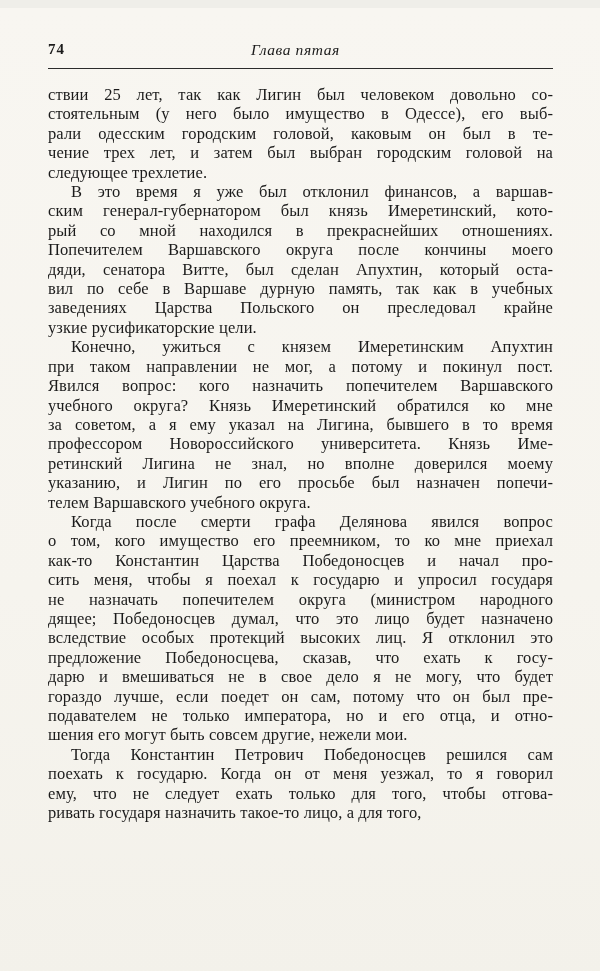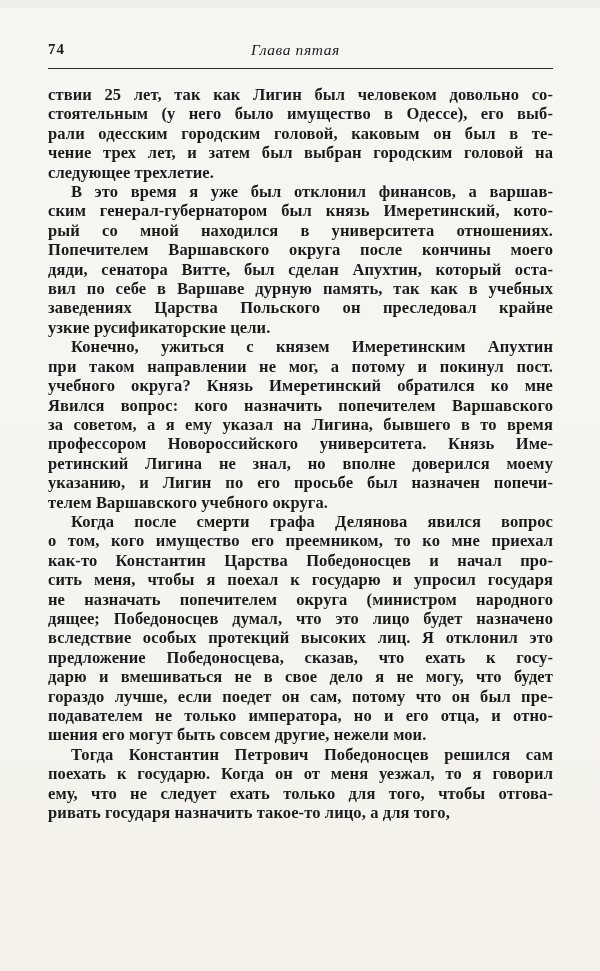--- a/index.html
+++ b/index.html
@@ -57,21 +57,20 @@
     letter-spacing: 0.1px;
   }
   .paragraph {
     margin: 0;
     padding: 0;
   }
   .line {
     text-align: justify;
     text-align-last: justify;
     white-space: nowrap; 
-    font-weight: bold;
   }
   .line { white-space: normal; }
   .line.last {
     text-align-last: left;
   }
   .line.indent {
     text-indent: 23px;
   }
 </style>
 </head>
@@ -87,32 +86,32 @@
       <div class="paragraph">
         <div class="line">ствии 25 лет, так как Лигин был человеком довольно со-</div>
         <div class="line">стоятельным (у него было имущество в Одессе), его выб-</div>
         <div class="line">рали одесским городским головой, каковым он был в те-</div>
         <div class="line">чение трех лет, и затем был выбран городским головой на</div>
         <div class="line last">следующее трехлетие.</div>
       </div>
       <div class="paragraph">
         <div class="line indent">В это время я уже был отклонил финансов, а варшав-</div>
         <div class="line">ским генерал-губернатором был князь Имеретинский, кото-</div>
-        <div class="line">рый со мной находился в университета отношениях.</div>
+        <div class="line">рый со мной находился в прекраснейших отношениях.</div>
         <div class="line">Попечителем Варшавского округа после кончины моего</div>
         <div class="line">дяди, сенатора Витте, был сделан Апухтин, который оста-</div>
         <div class="line">вил по себе в Варшаве дурную память, так как в учебных</div>
         <div class="line">заведениях Царства Польского он преследовал крайне</div>
         <div class="line last">узкие русификаторские цели.</div>
       </div>
       <div class="paragraph">
         <div class="line indent">Конечно, ужиться с князем Имеретинским Апухтин</div>
         <div class="line">при таком направлении не мог, а потому и покинул пост.</div>
+        <div class="line">Явился вопрос: кого назначить попечителем Варшавского</div>
         <div class="line">учебного округа? Князь Имеретинский обратился ко мне</div>
-        <div class="line">Явился вопрос: кого назначить попечителем Варшавского</div>
         <div class="line">за советом, а я ему указал на Лигина, бывшего в то время</div>
         <div class="line">профессором Новороссийского университета. Князь Име-</div>
         <div class="line">ретинский Лигина не знал, но вполне доверился моему</div>
         <div class="line">указанию, и Лигин по его просьбе был назначен попечи-</div>
         <div class="line last">телем Варшавского учебного округа.</div>
       </div>
       <div class="paragraph">
         <div class="line indent">Когда после смерти графа Делянова явился вопрос</div>
         <div class="line">о том, кого имущество его преемником, то ко мне приехал</div>
         <div class="line">как-то Константин Царства Победоносцев и начал про-</div>

